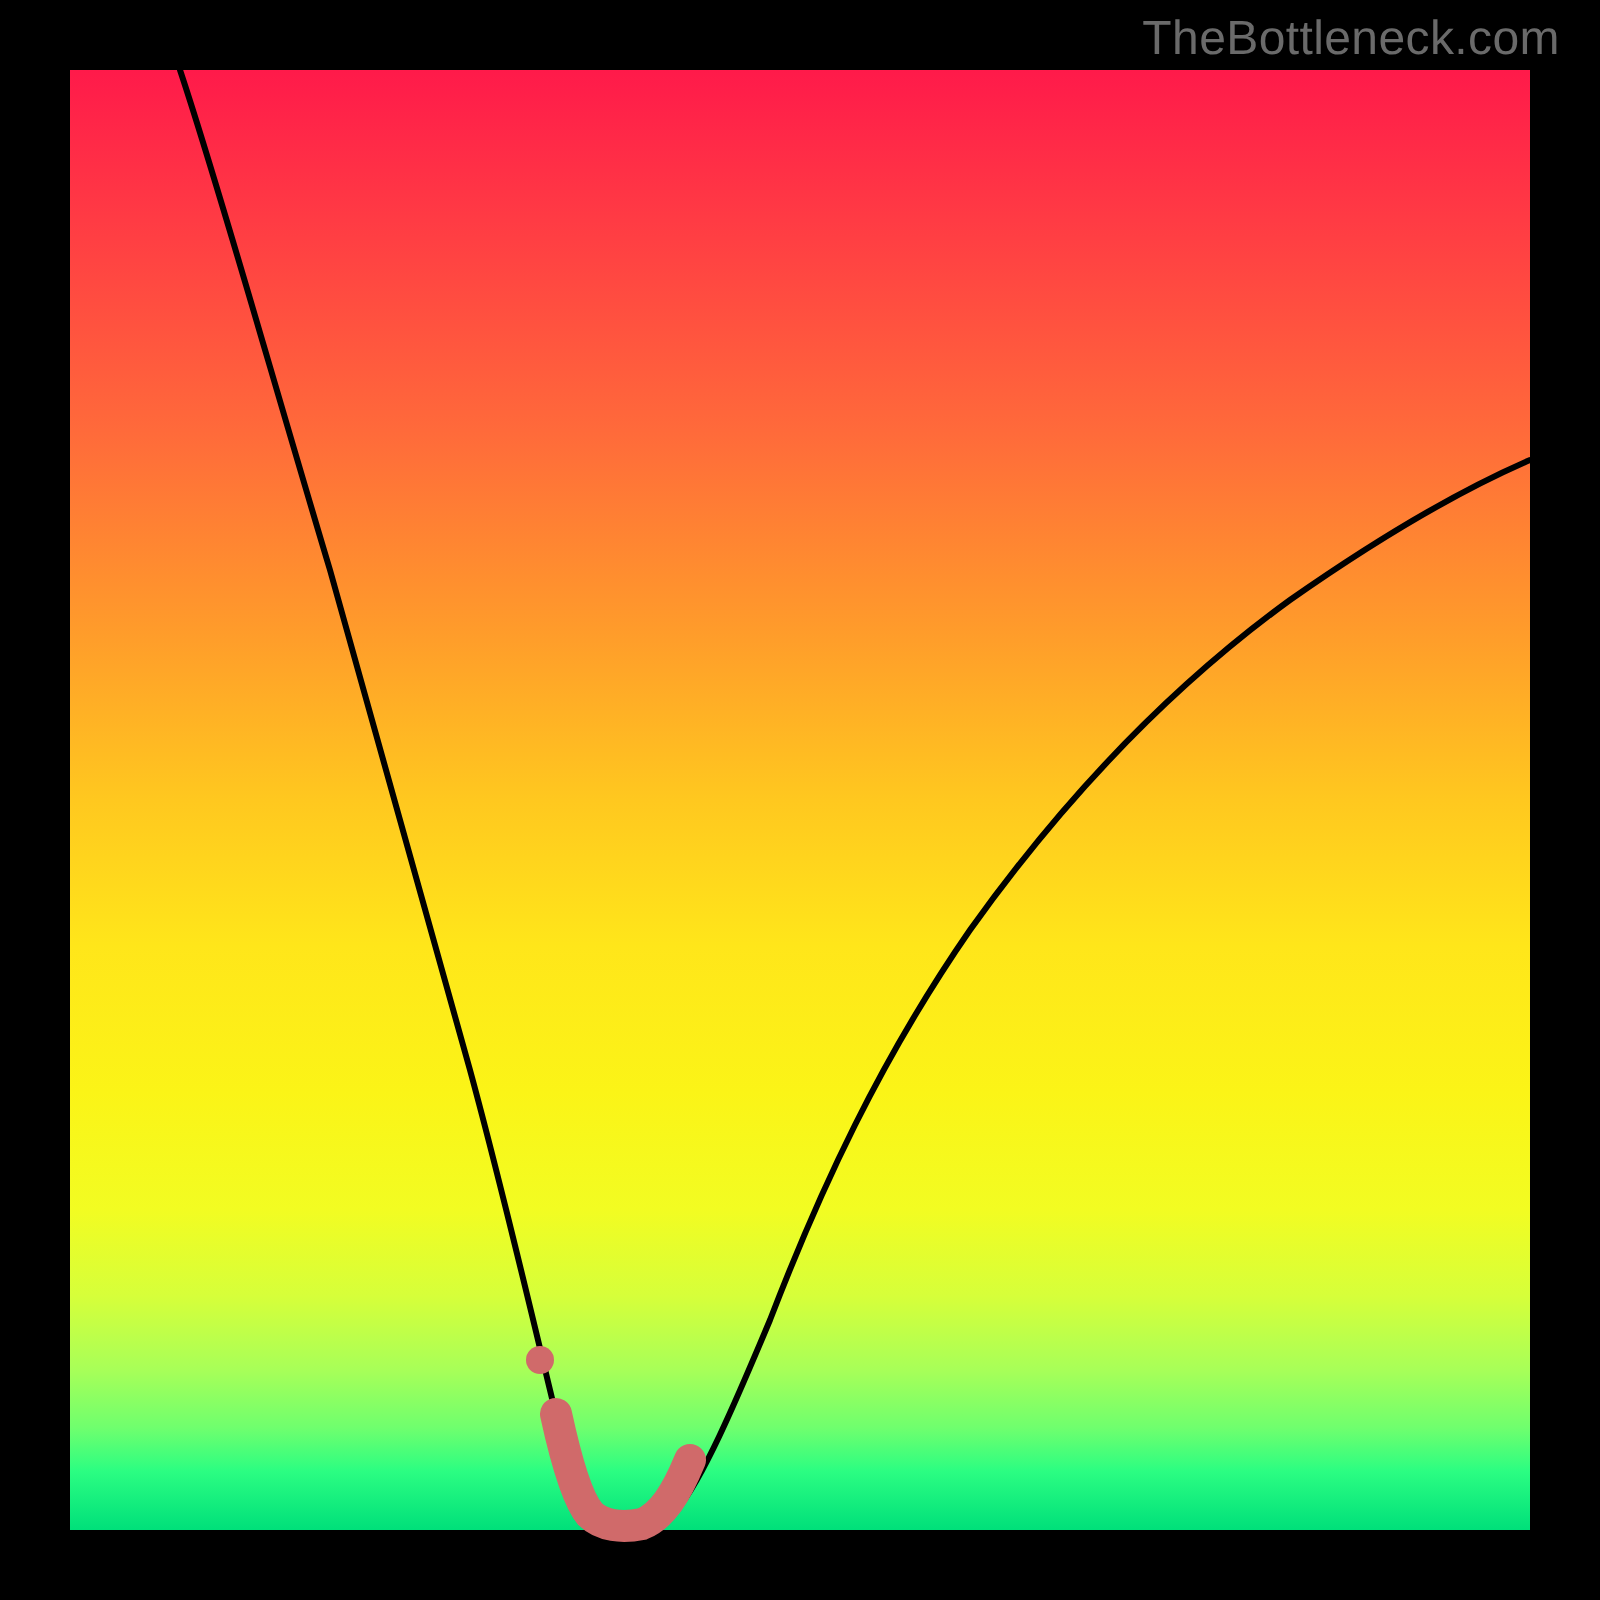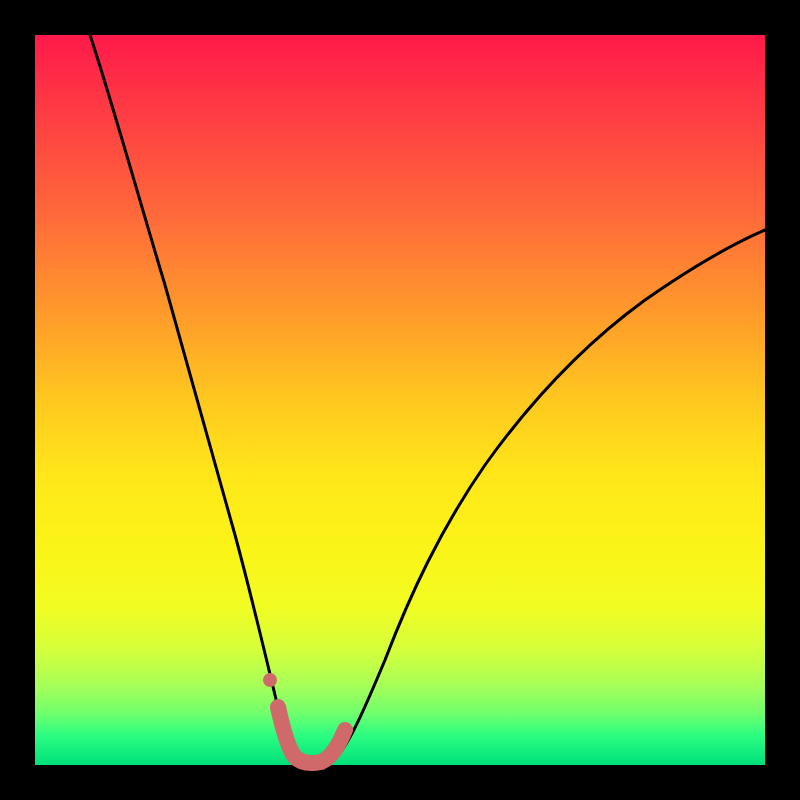--- a/index.html
+++ b/index.html
@@ -66,20 +66,21 @@
     stroke-linecap: round;
   }
   .marker-dot {
     fill: #d06a6a;
   }
 </style>
 </head>
 <body>
 
 <div class="outer">
+  <div class="watermark">TheBottleneck.com</div>
 
   <div class="plot-area">
     <svg class="overlay" viewBox="0 0 730 730">
 
       <path class="curve" d="M 55 0
                C 75 60, 100 150, 130 250
                C 150 320, 175 410, 200 500
                C 215 555, 228 610, 240 660
                C 247 690, 253 710, 258 720
                C 262 726, 268 729, 276 729

